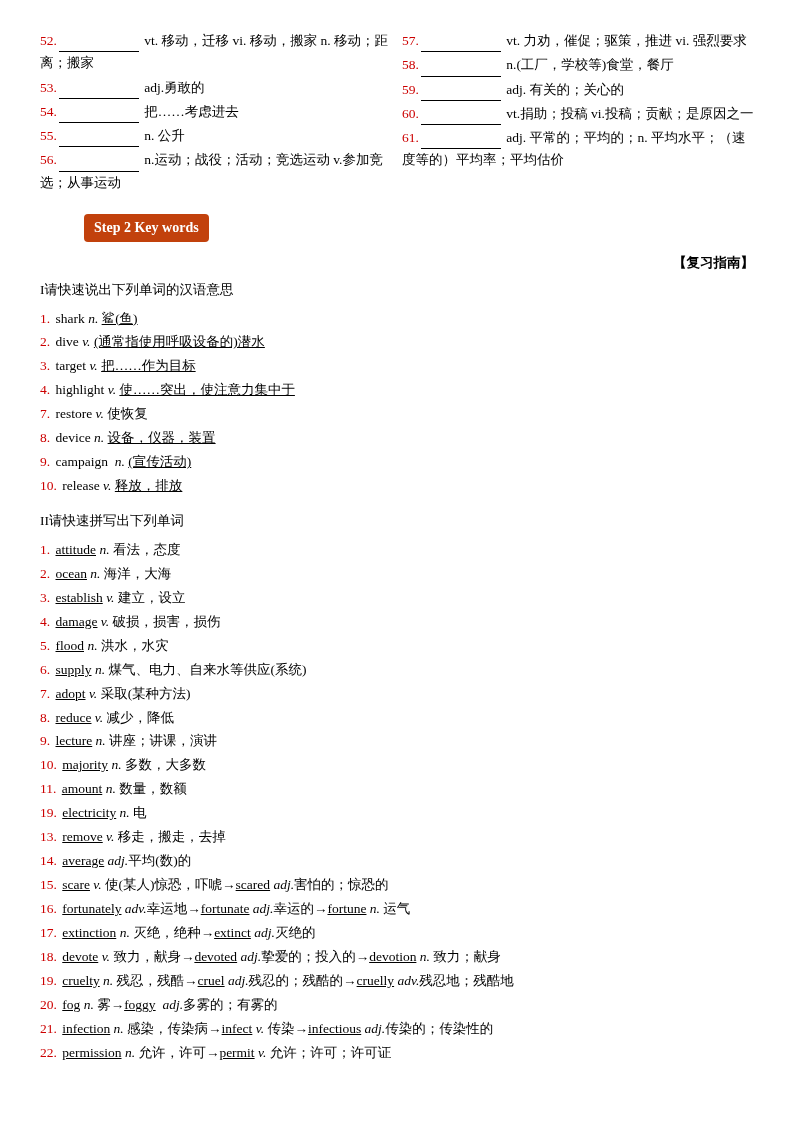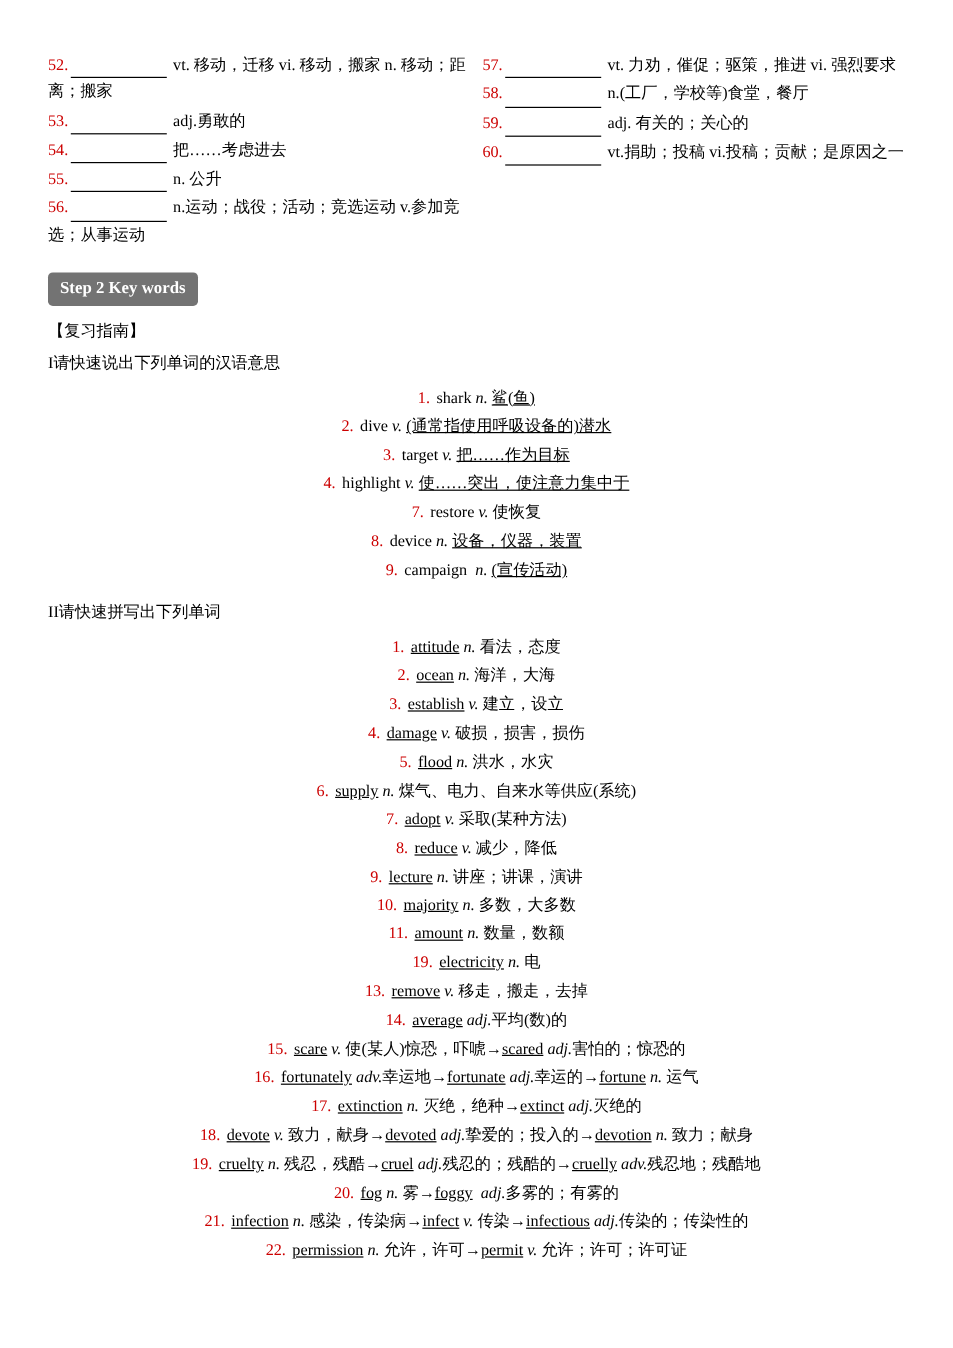--- a/index.html
+++ b/index.html
@@ -10,61 +10,61 @@
       background: #fff;
       width: 794px;
       min-height: 1123px;
       padding: 30px 40px;
       line-height: 1.7;
     }
     .top-section {
       display: flex;
       gap: 10px;
       margin-bottom: 18px;
-      margin-top: 13px;
     }
     .col-left, .col-right {
       flex: 1;
     }
     .entry-line {
       margin-bottom: 2px;
       line-height: 1.65;
     }
     .blank {
       display: inline-block;
       width: 80px;
       border-bottom: 1px solid #000;
       vertical-align: bottom;
       margin-right: 2px;
     }
     .step2-header {
       display: inline-block;
-      background: #737373;
+      background: #c2410c;
       color: #fff;
       font-weight: bold;
       font-size: 14px;
       padding: 2px 10px;
       border-radius: 4px;
       margin-bottom: 10px;
+      margin-left: 44px;
     }
     .section-title {
-      font-weight: normal;
+      font-weight: bold;
       margin-bottom: 4px;
+      text-align: right;
     }
     .instruction {
       margin-bottom: 6px;
     }
     .word-list {
       list-style: none;
       margin-bottom: 12px;
     }
     .word-list li {
       margin-bottom: 1px;
       line-height: 1.7;
-      text-align: center;
     }
     .num {
       color: #c00;
       margin-right: 2px;
     }
     u { text-decoration: underline; }
     .italic { font-style: italic; }
   </style>
 </head>
 <body>
@@ -93,20 +93,23 @@
     </div>
     <div class="entry-line">
       <span class="num">58.</span><span class="blank"></span> n.(工厂，学校等)食堂，餐厅
     </div>
     <div class="entry-line">
       <span class="num">59.</span><span class="blank"></span> adj. 有关的；关心的
     </div>
     <div class="entry-line">
       <span class="num">60.</span><span class="blank"></span> vt.捐助；投稿 vi.投稿；贡献；是原因之一
     </div>
+    <div class="entry-line">
+      <span class="num">61.</span><span class="blank"></span> adj. 平常的；平均的；n. 平均水平；（速度等的）平均率；平均估价
+    </div>
   </div>
 </div>
 
 <div>
   <div class="step2-header">Step 2 Key words</div>
 
   <div class="section-title">【复习指南】</div>
   <div class="instruction">I请快速说出下列单词的汉语意思</div>
 
   <ul class="word-list">
@@ -124,20 +127,23 @@
     </li>
     <li>
       <span class="num">7.</span> restore <span class="italic">v.</span> 使恢复
     </li>
     <li>
       <span class="num">8.</span> device <span class="italic">n.</span> <u>设备，仪器，装置</u>
     </li>
     <li>
       <span class="num">9.</span> campaign &nbsp;<span class="italic">n.</span> <u>(宣传活动)</u>
     </li>
+    <li>
+      <span class="num">10.</span> release <span class="italic">v.</span> <u>释放，排放</u>
+    </li>
   </ul>
 
   <div class="instruction">II请快速拼写出下列单词</div>
 
   <ul class="word-list">
     <li>
       <span class="num">1.</span> <u>attitude</u> <span class="italic">n.</span> 看法，态度
     </li>
     <li>
       <span class="num">2.</span> <u>ocean</u> <span class="italic">n.</span> 海洋，大海

